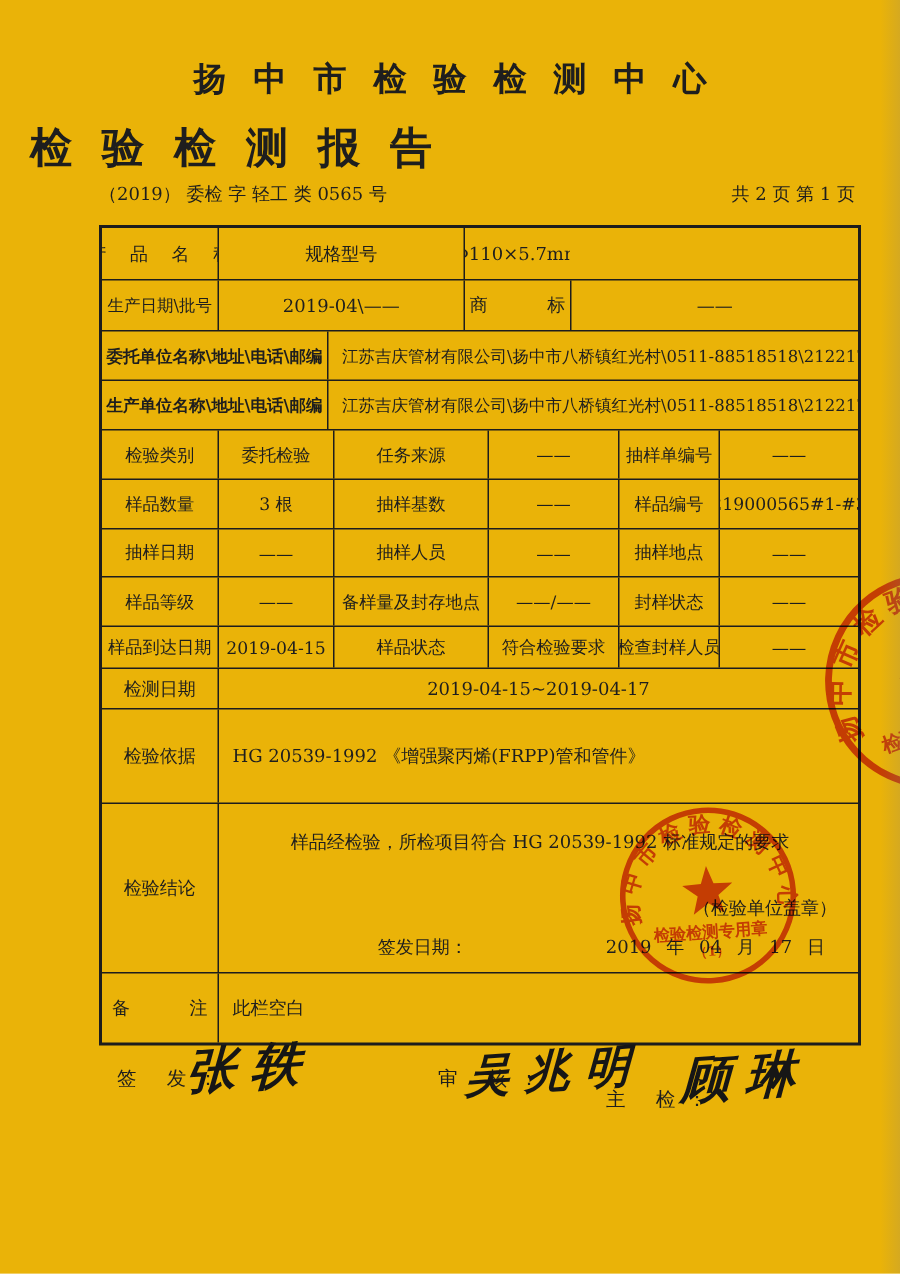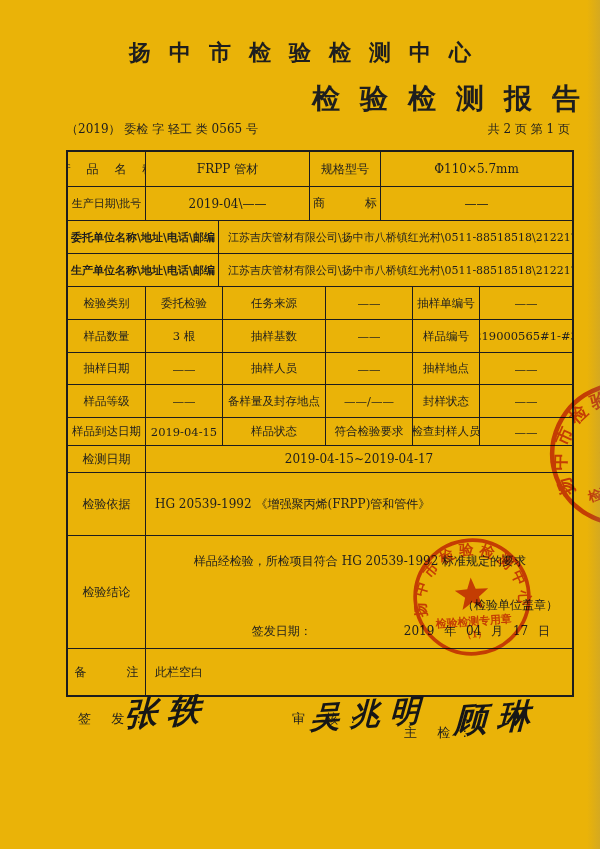--- a/index.html
+++ b/index.html
@@ -6,21 +6,21 @@
   .page{
     position:relative; width:600px; height:849px; background:#eab308;
     font-family:"DejaVu Serif","Liberation Serif",serif; color:#1e1e1e;
     overflow:hidden;
   }
   .org{
     position:absolute; top:38px; left:0; width:100%; text-align:center;
     font-size:22px; font-weight:bold; letter-spacing:18px; text-indent:18px;
   }
   .title{
-    position:absolute; top:80px; left:0; width:100%; text-align:right;
+    position:absolute; top:80px; left:0; width:100%; text-align:left;
     font-size:28px; font-weight:bold; letter-spacing:20px; text-indent:20px;
   }
   .meta{
     position:absolute; top:121px; left:66px; width:504px;
     display:flex; justify-content:space-between; font-size:12px;
   }
   .tbl{
     position:absolute; left:66px; top:150px; width:504px;
     border:2px solid #1d1d1d; box-sizing:content-box; background:transparent;
   }
@@ -75,21 +75,20 @@
 
   <div class="meta">
     <span>（2019） 委检 字 轻工 类 0565 号</span>
     <span>共 2 页 第 1 页</span>
   </div>
 
   <div class="tbl">
 
     <div class="row rowA" style="height:34px">
       <div class="cell sp">产 品 名 称</div>
-      <div class="cell">FRPP 管材</div>
       <div class="cell">规格型号</div>
       <div class="cell">Φ110×5.7mm</div>
     </div>
 
     <div class="row rowA" style="height:33px">
       <div class="cell sm">生产日期\批号</div>
       <div class="cell">2019-04\——</div>
       <div class="cell sp2">商 标</div>
       <div class="cell">——</div>
     </div>

